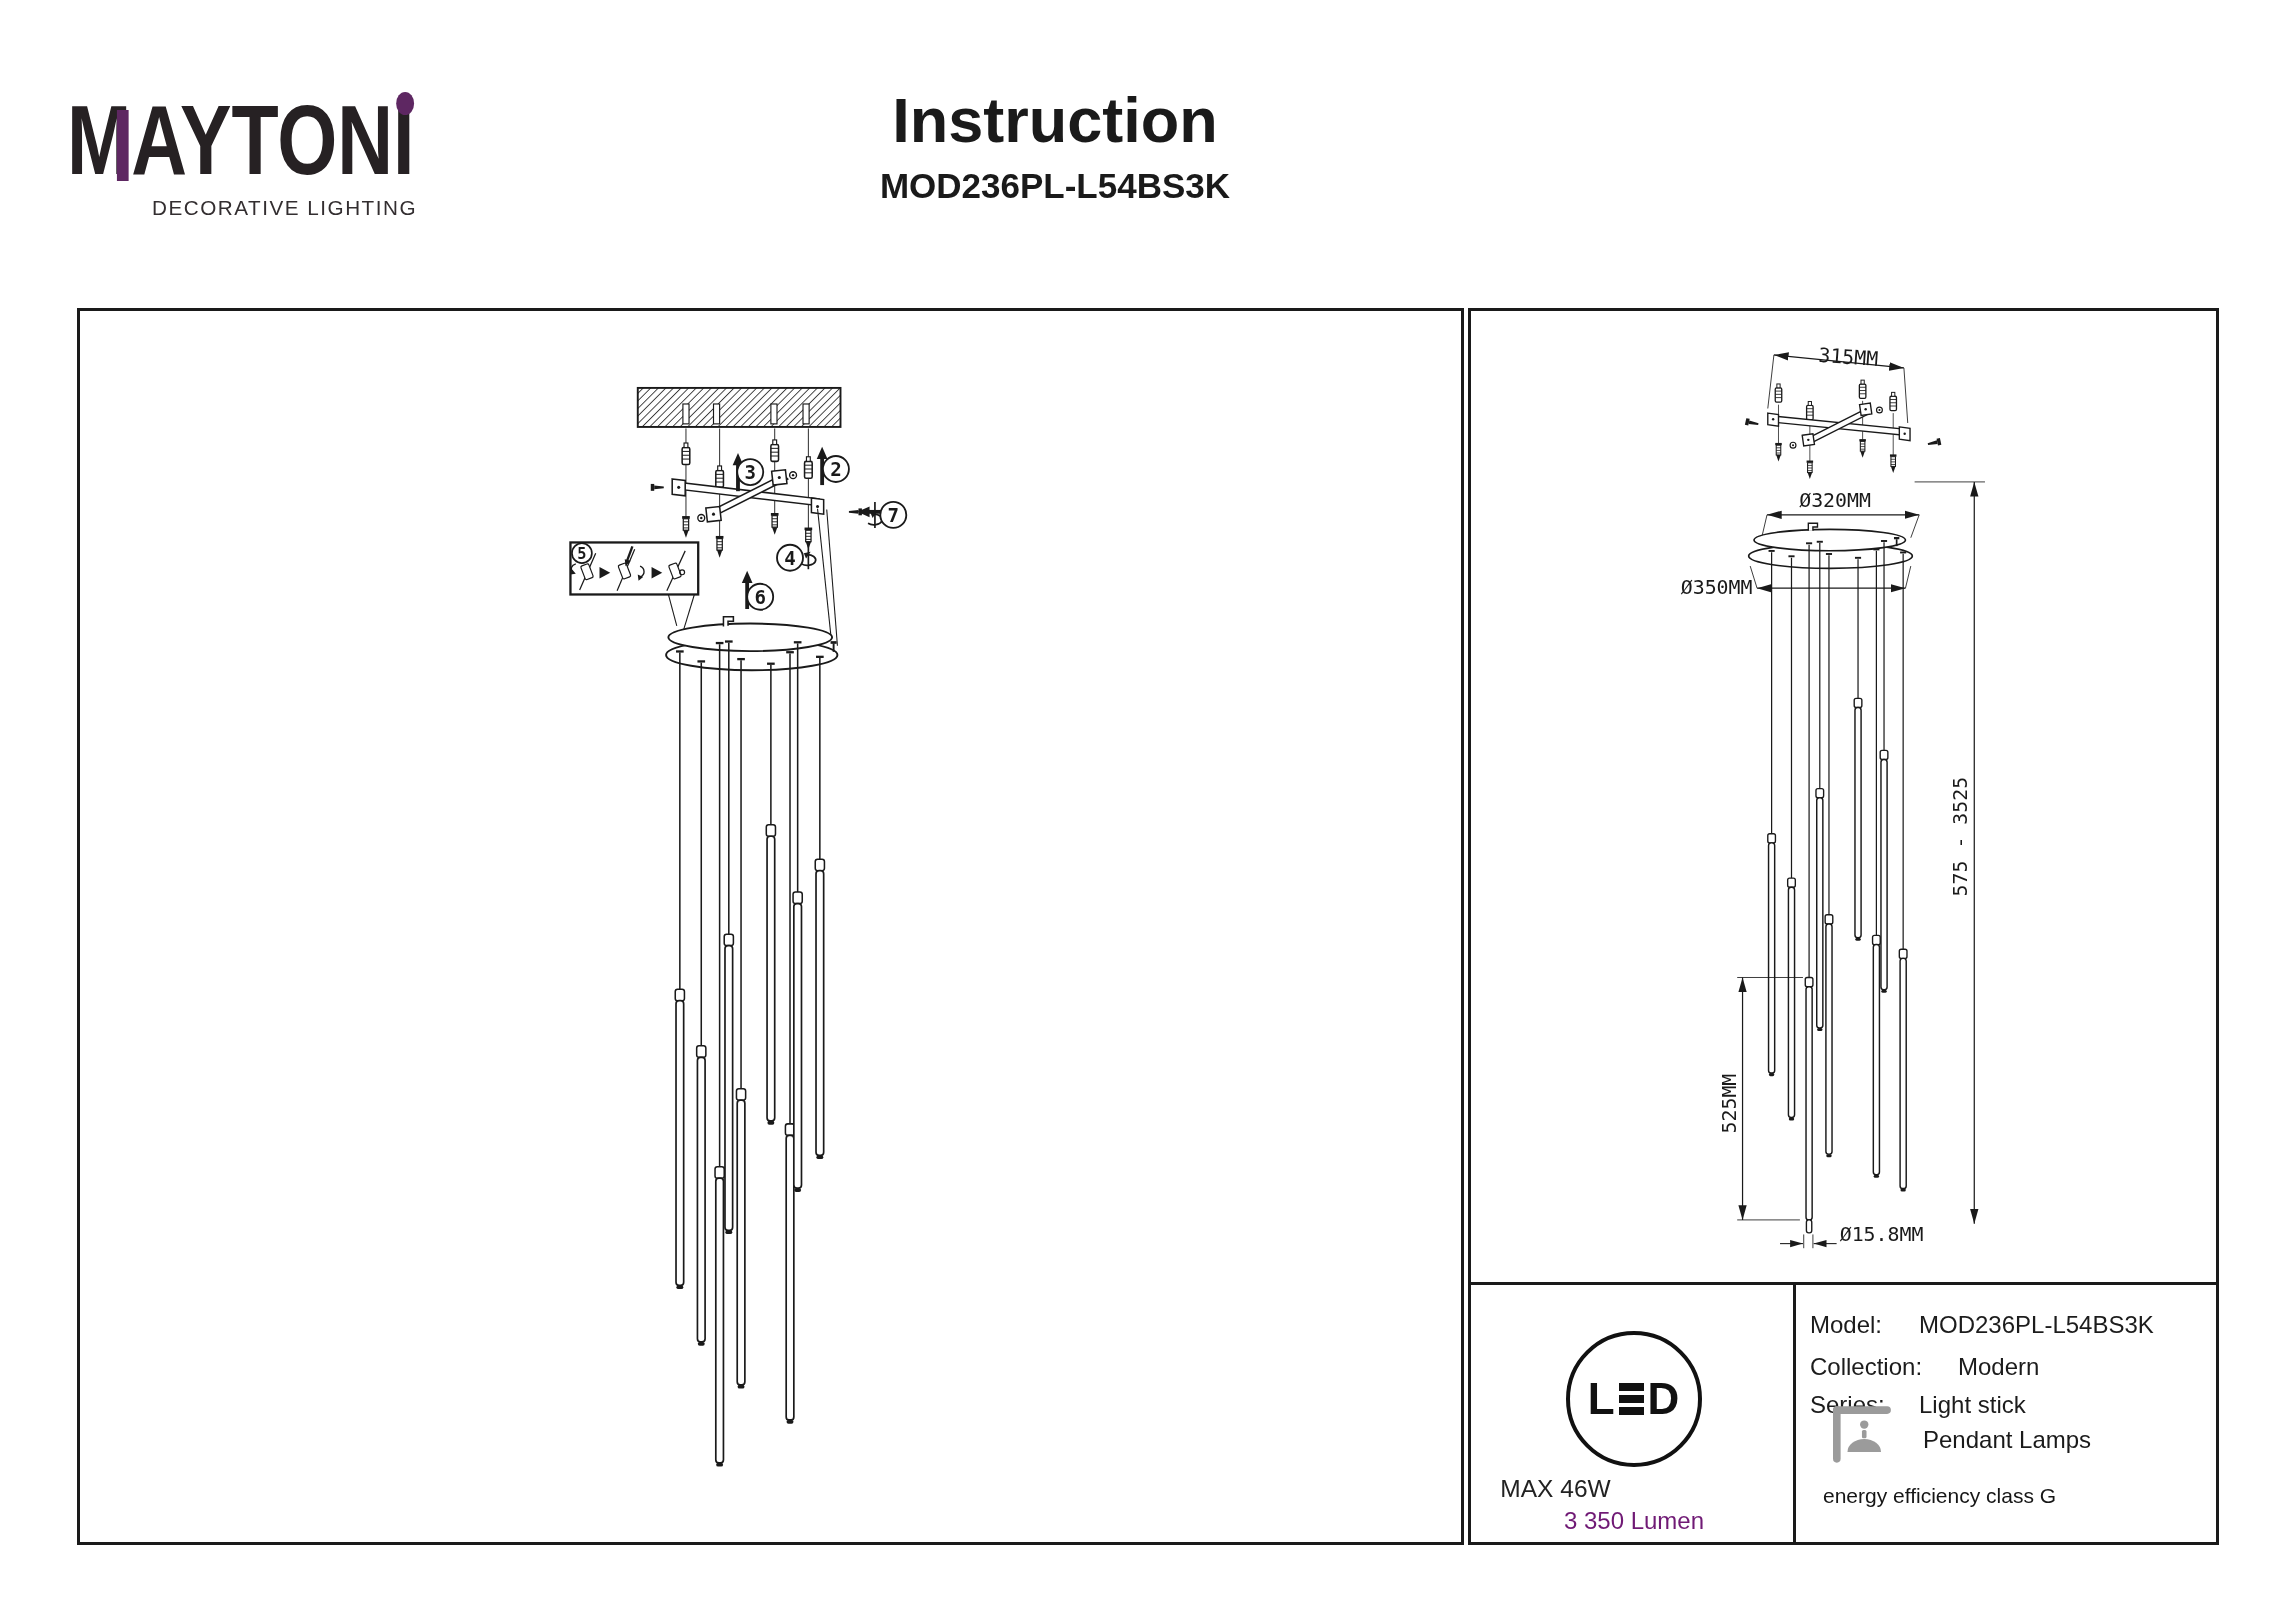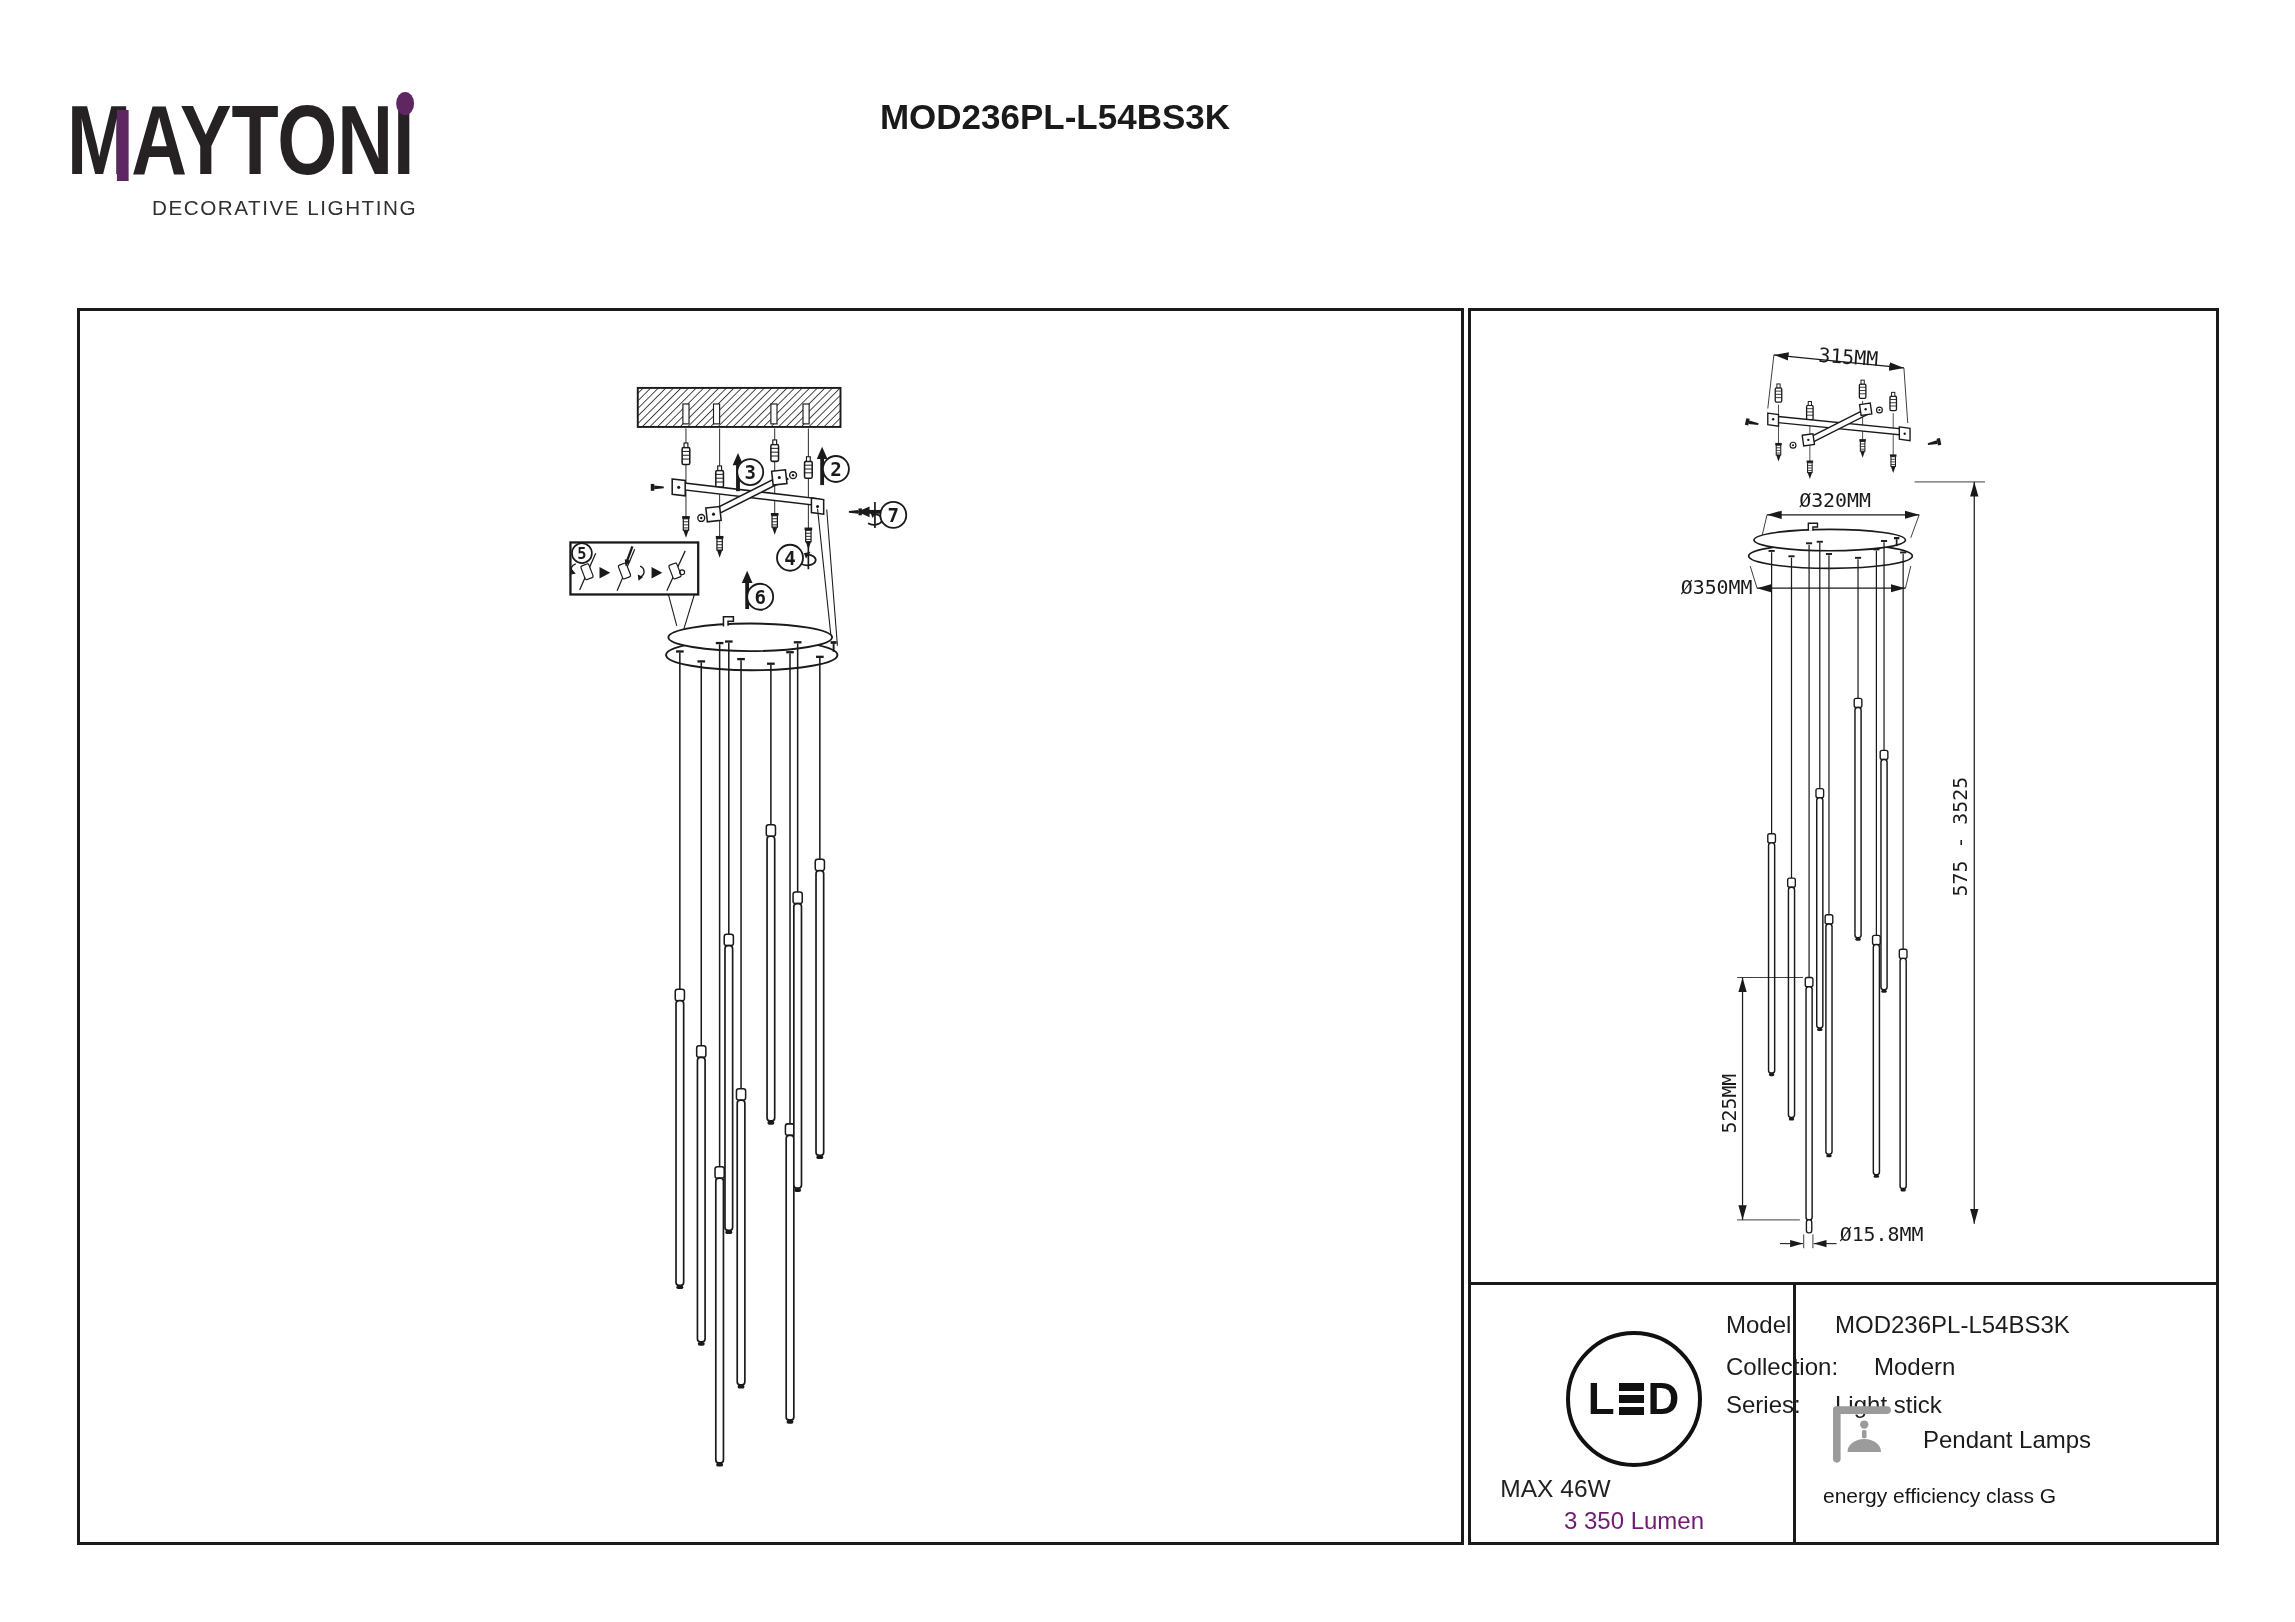--- a/index.html
+++ b/index.html
@@ -31,21 +31,21 @@
   
   .led-circle{left:1566px;top:1331px;width:136px;height:136px;border:4.6px solid #111;border-radius:50%;
     display:flex;align-items:center;justify-content:center;box-sizing:border-box;}
   .led-word{display:flex;align-items:center;font-weight:bold;font-size:44px;letter-spacing:0.8px;color:#111;}
   .led-ebars{display:flex;flex-direction:column;gap:4.6px;margin:0 3.8px;}
   .led-ebars span{display:block;width:24.5px;height:7.7px;background:#111;}
   .max-power{left:1479px;top:1475px;width:153px;text-align:center;font-size:24.5px;color:#222;}
   .lumen{left:1546px;top:1507px;width:176px;text-align:center;font-size:24px;color:#701a75;}
 
   
-  .spec-row{left:1726px;display:flex;font-size:24px;color:#1c1c1c;}
+  .spec-row{left:1810px;display:flex;font-size:24px;color:#1c1c1c;}
   .spec-row .lbl{width:109px;flex:none;}
   .spec-row .val{font-weight:normal;}
   .row-model{top:1311px;}
   .row-collection{top:1353px;gap:39px;}
   .row-series{top:1391px;}
   .pendant-icon{left:1833px;top:1406px;}
   .pendant-label{left:1913px;top:1426px;font-size:24px;margin-left:10px;}
   .energy-note{left:1823px;top:1483px;width:360px;font-size:21px;line-height:1.26;color:#161616;}
 </style>
 </head>
@@ -54,20 +54,21 @@
 <div class="abs logo">
   <div class="logo-word">
     <span>MAYTONI</span>
     <span class="logo-stem"></span>
     <span class="logo-dot"></span>
   </div>
 </div>
 <div class="abs logo-sub">DECORATIVE LIGHTING</div>
 
 <div class="abs title-block">
+  <div class="title">Instruction</div>
   <div class="subtitle">MOD236PL-L54BS3K</div>
 </div>
 
 <div class="abs panel panel-left"></div>
 <div class="abs panel panel-right"></div>
 <div class="abs divider-h"></div>
 <div class="abs divider-v"></div>
 
 <svg class="abs" style="left:77px;top:308px" width="1387" height="1237" viewBox="100 403 1813 1616">
   <defs>

